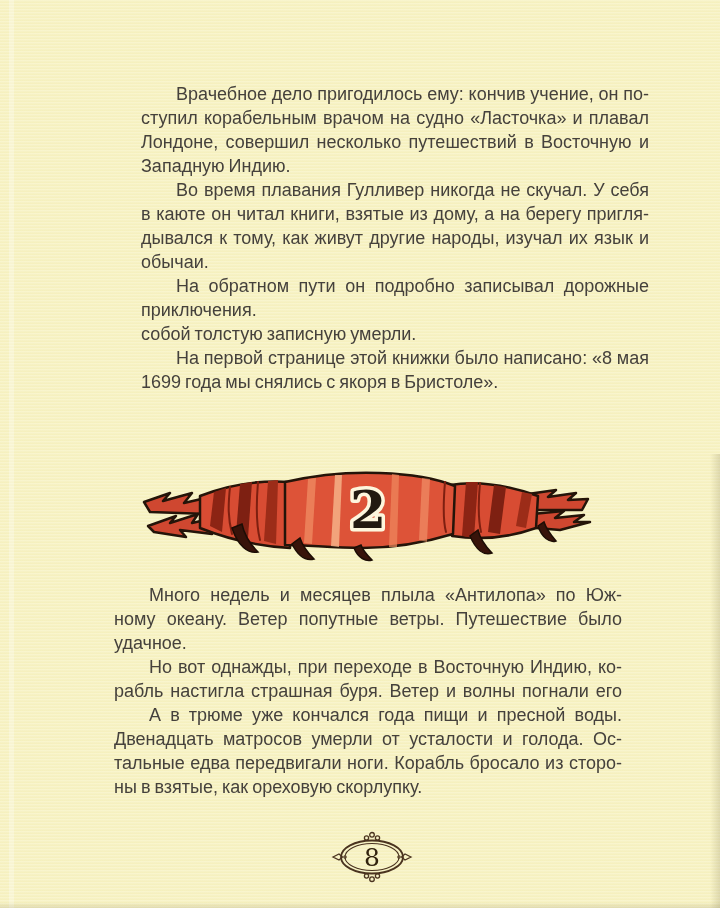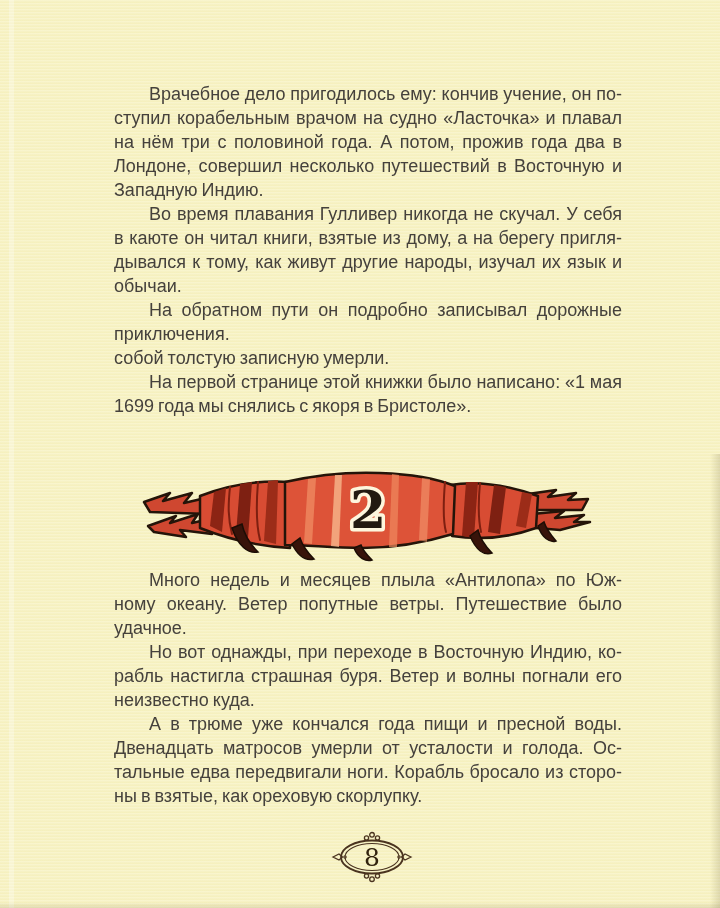--- a/index.html
+++ b/index.html
@@ -16,22 +16,22 @@
       rgba(255,255,255,.20) 0px, rgba(255,255,255,.20) 1px,
       rgba(228,218,158,.14) 2px, rgba(255,255,255,0) 3px);
   }
   .text-block {
     position: absolute;
     left: 114px; width: 508px;
     color: #45413c;
     font-size: 18px;
     word-spacing: -1px;
   }
-  .block1 { top: 82px; }
-  .block2 { top: 568px; }
+  .block1 { top: 82px; margin-left: 27px; }
+  .block2 { top: 583px; }
   .ln {
     line-height: 24px; min-height: 24px;
     text-align: justify;
     text-align-last: justify;
     white-space: normal;
   }
   .ln.f { padding-left: 35px; }
   .ln.l { text-align-last: left; }
   .banner {
     position: absolute;
@@ -62,35 +62,34 @@
   }
 </style>
 </head>
 <body>
 
 <div class="page">
 
   <div class="text-block block1">
     <div class="ln f">Врачебное дело пригодилось ему: кончив учение, он по-</div>
     <div class="ln">ступил корабельным врачом на судно «Ласточка» и плавал</div>
-    <div class="ln">на нём три с половиной года. А потом, прожив года два в</div>
     <div class="ln">Лондоне, совершил несколько путешествий в Восточную и</div>
     <div class="ln l">Западную Индию.</div>
 
     <div class="ln f">Во время плавания Гулливер никогда не скучал. У себя</div>
     <div class="ln">в каюте он читал книги, взятые из дому, а на берегу пригля-</div>
     <div class="ln">дывался к тому, как живут другие народы, изучал их язык и</div>
     <div class="ln l">обычаи.</div>
 
     <div class="ln f">На обратном пути он подробно записывал дорожные</div>
     <div class="ln l">приключения.</div>
 
     <div class="ln l">собой толстую записную умерли.</div>
 
-    <div class="ln f">На первой странице этой книжки было написано: «1 мая</div>
+    <div class="ln f">На первой странице этой книжки было написано: «8 мая</div>
     <div class="ln l">1699 года мы снялись с якоря в Бристоле».</div>
   </div>
 
   <div class="banner">
     <svg viewBox="0 0 452 100">
       <g stroke="#241409" stroke-width="2.5" stroke-linejoin="round">
 
         <path d="M4,36 L30,27 L23,35 L52,27 L44,37 L70,31 L68,48 L10,46 Z" fill="#cf4730"></path>
         <path d="M8,60 L36,50 L30,57 L58,48 L52,57 L74,52 L72,68 L40,64 L46,71 L14,66 Z" fill="#cf4730"></path>
 
@@ -137,21 +136,20 @@
     </svg>
   </div>
 
   <div class="text-block block2">
     <div class="ln f">Много недель и месяцев плыла «Антилопа» по Юж-</div>
     <div class="ln">ному океану. Ветер попутные ветры. Путешествие было</div>
     <div class="ln l">удачное.</div>
 
     <div class="ln f">Но вот однажды, при переходе в Восточную Индию, ко-</div>
     <div class="ln">рабль настигла страшная буря. Ветер и волны погнали его</div>
-    <div class="ln l">неизвестно куда.</div>
 
     <div class="ln f">А в трюме уже кончался года пищи и пресной воды.</div>
     <div class="ln">Двенадцать матросов умерли от усталости и голода. Ос-</div>
     <div class="ln">тальные едва передвигали ноги. Корабль бросало из сторо-</div>
     <div class="ln l">ны в взятые, как ореховую скорлупку.</div>
   </div>
 
   <div class="pagenum">
     <svg viewBox="0 0 84 54">
       <g fill="none" stroke="#4a331f">

